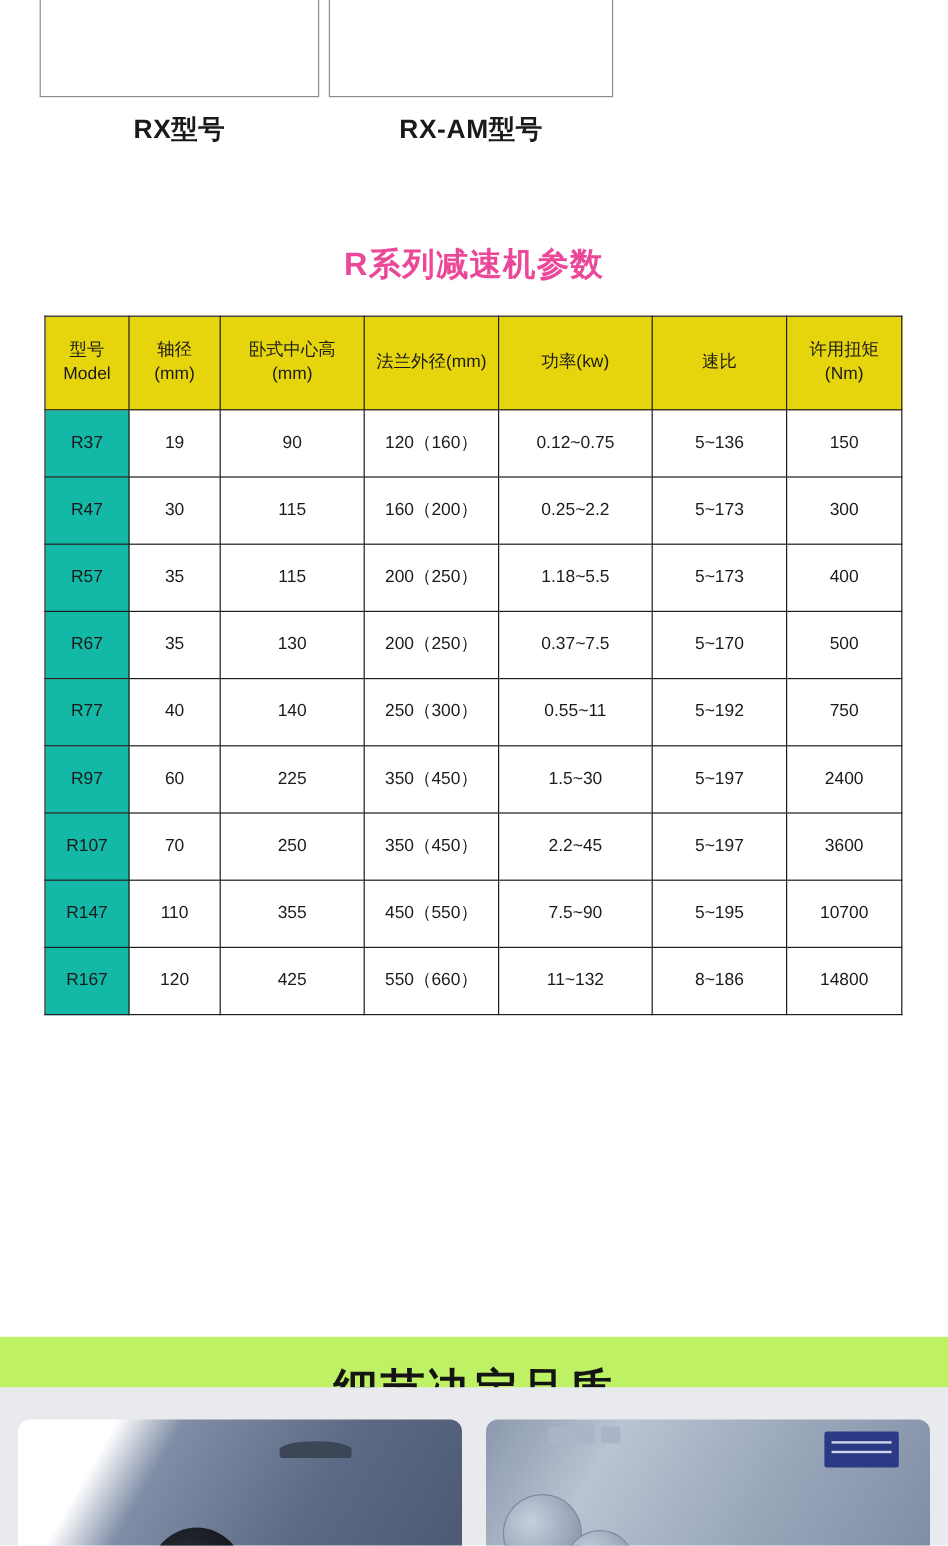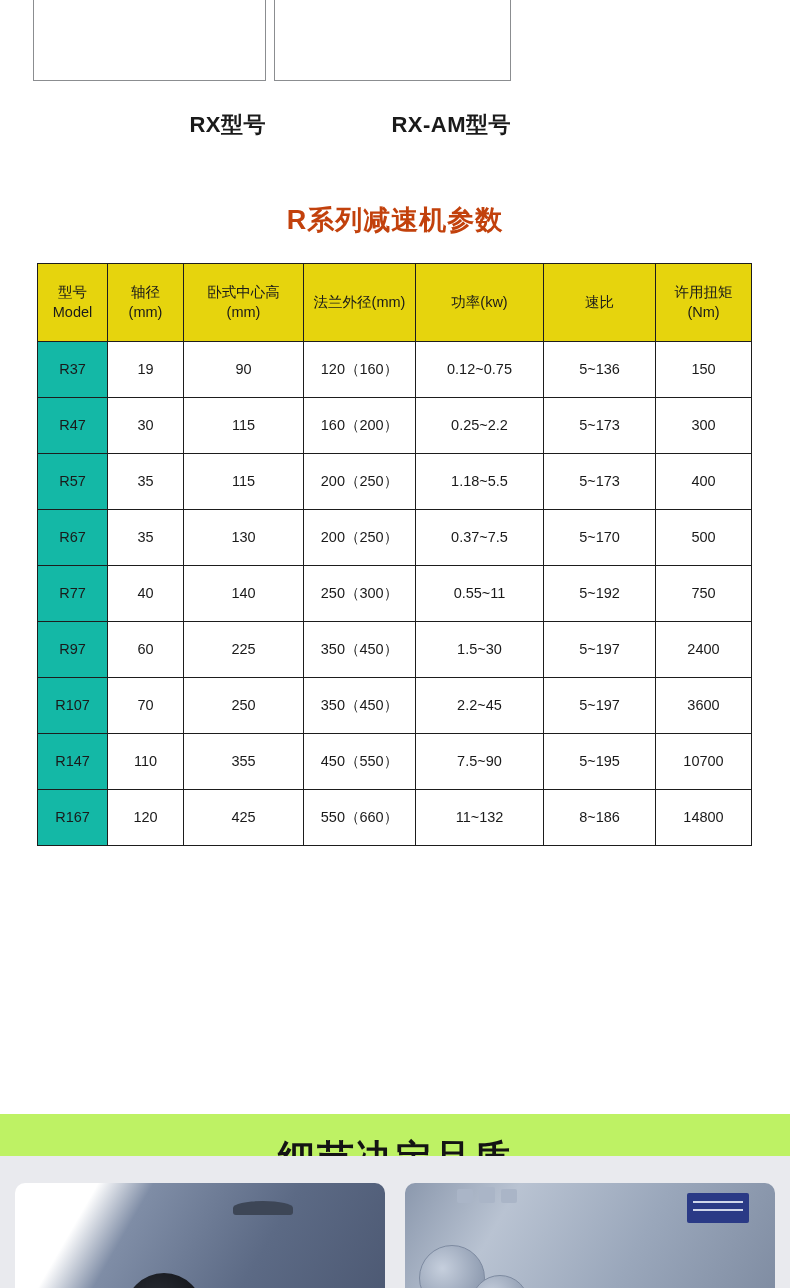--- a/index.html
+++ b/index.html
@@ -19,32 +19,32 @@
     top: -160px;
     height: 241px;
     border: 1px solid #8b8d90;
     background: #ffffff;
     overflow: hidden;
   }
   .photo-box.b1 { left: 33px; width: 233px; }
   .photo-box.b2 { left: 274px; width: 237px; }
 
   .photo-label {
-    position: absolute; top: 110px; text-align: right;
+    position: absolute; top: 93px; text-align: center;
     font-size: 22px; font-weight: bold; color: #1a1a1a; letter-spacing: 0.5px;
     white-space: nowrap;
   }
   .photo-label.l1 { left: 33px; width: 233px; }
   .photo-label.l2 { left: 274px; width: 237px; }
 
   
   .table-title {
     position: absolute; left: 0; top: 202px; width: 790px;
     text-align: center; font-size: 27px; font-weight: bold;
-    color: #c2410c; letter-spacing: 1px;
+    color: #ec4899; letter-spacing: 1px;
   }
 
   .spec-table {
     position: absolute; left: 37px; top: 263px;
     width: 714px; border-collapse: collapse;
     table-layout: fixed;
   }
   .spec-table th, .spec-table td {
     border: 1px solid #1d1d1d;
     text-align: center;

